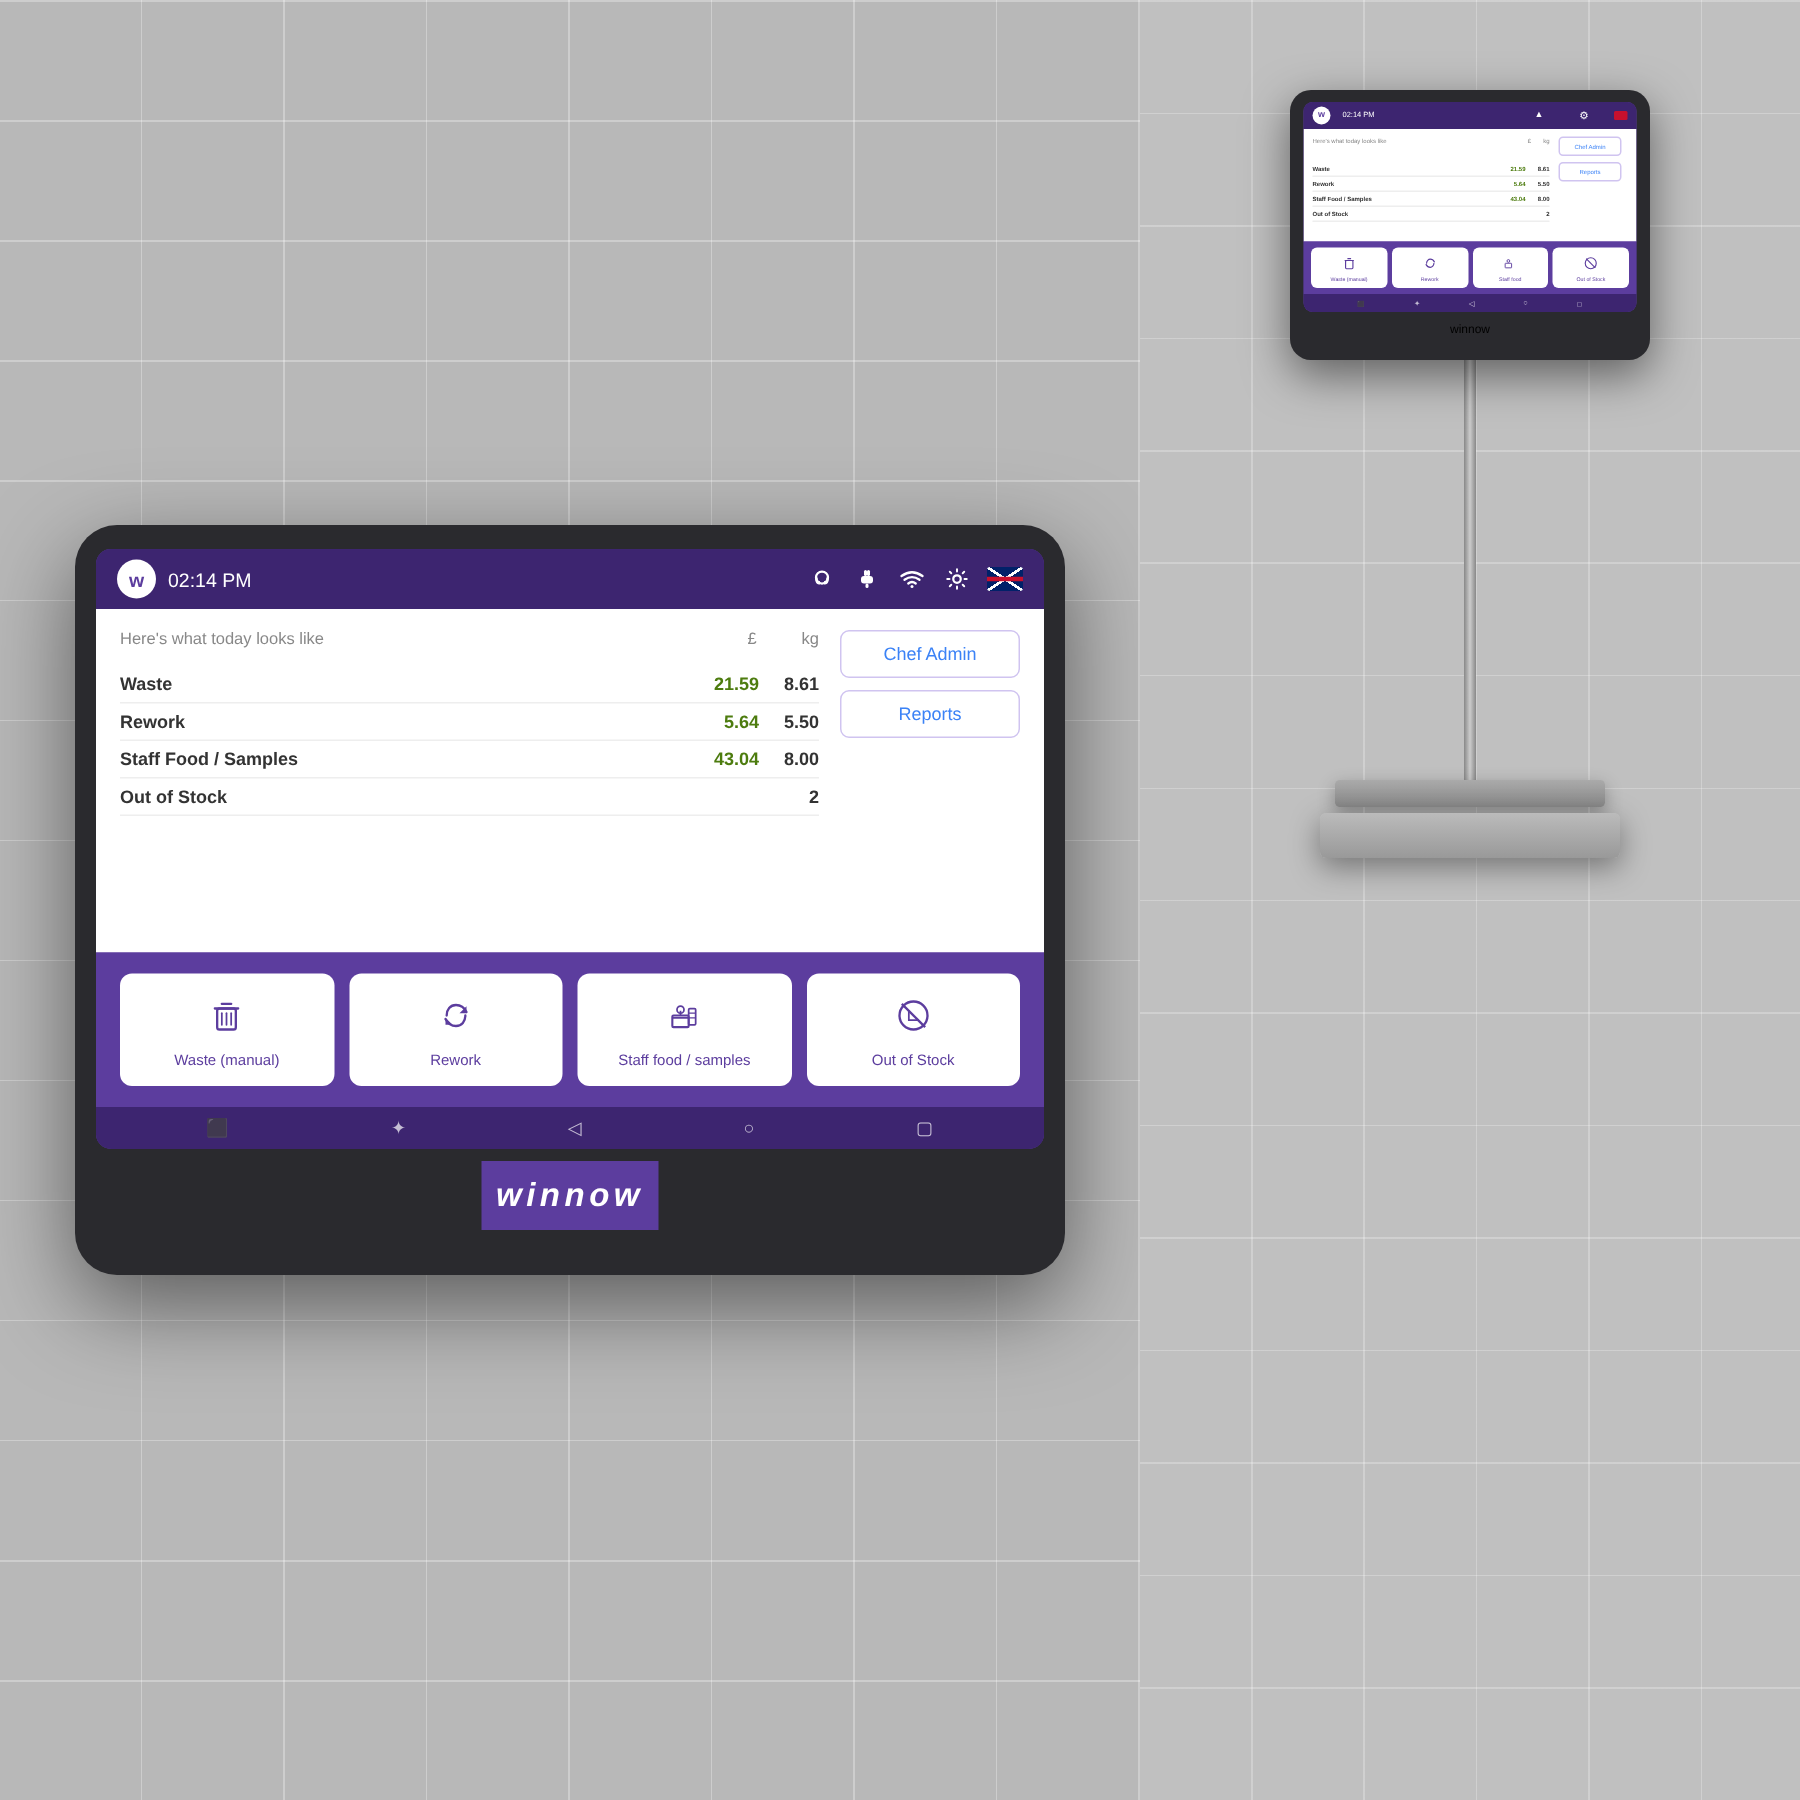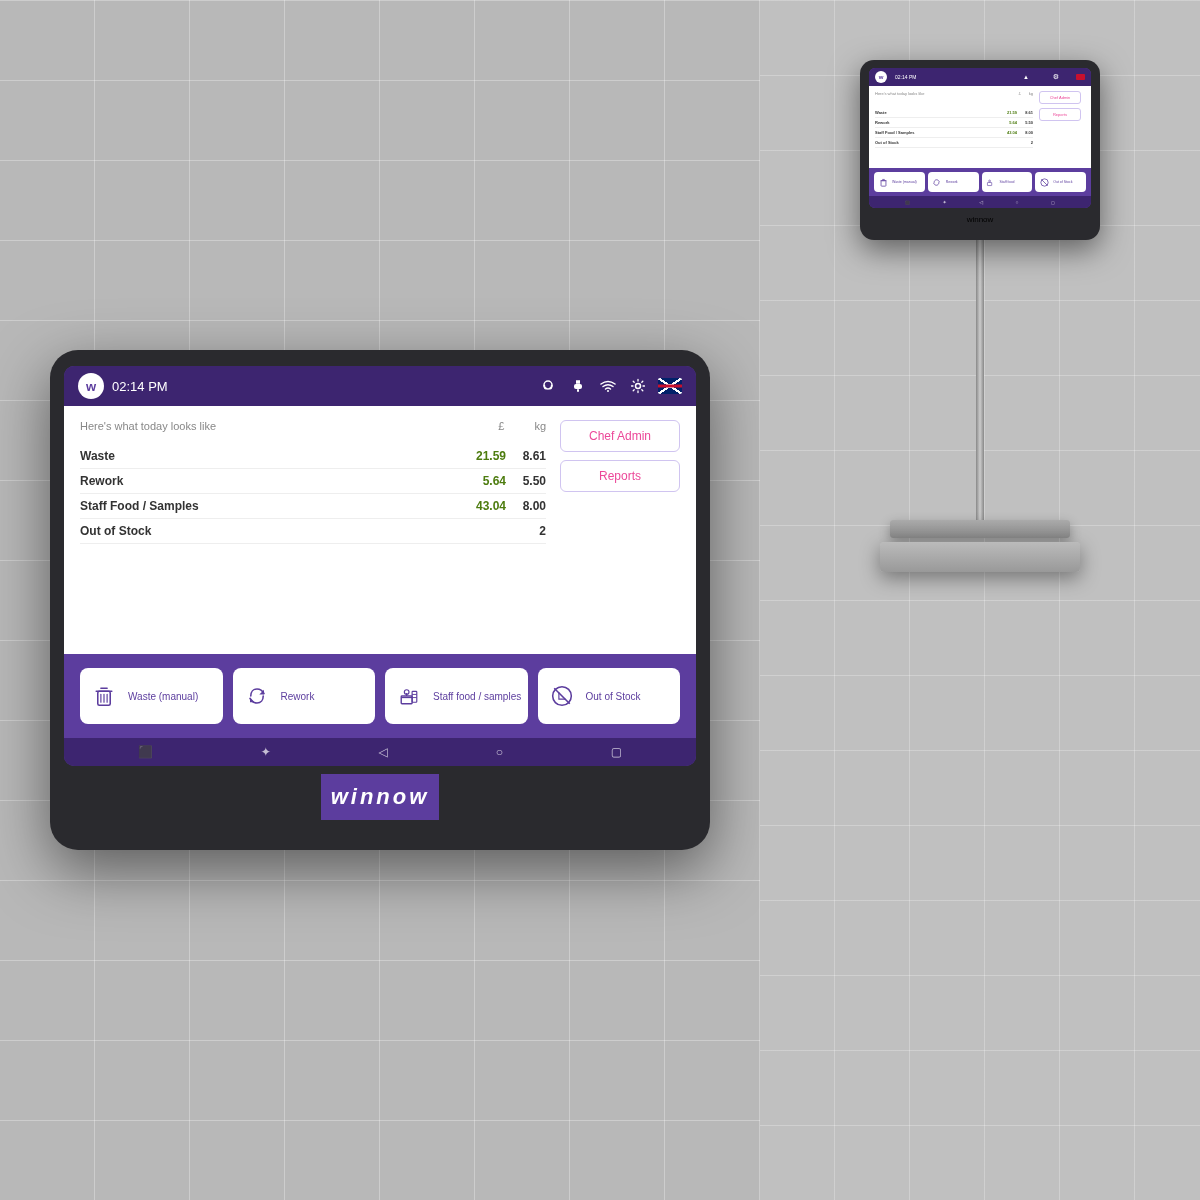--- a/index.html
+++ b/index.html
@@ -219,42 +219,42 @@
       gap: 8px;
       width: 120px;
     }
 
     .side-btn {
       background: #fff;
       border: 1px solid #d0c4f0;
       border-radius: 6px;
       padding: 8px 12px;
       text-align: center;
-      color: #ec4899;
+      color: #3b82f6;
       font-size: 12px;
       font-weight: 500;
       cursor: pointer;
     }
 
     
     .bottom-buttons {
       background: #5c3d9e;
       padding: 14px 16px;
       display: flex;
       gap: 10px;
       justify-content: space-between;
     }
 
     .action-btn {
       flex: 1;
       background: #fff;
       border-radius: 8px;
       padding: 10px 6px;
       display: flex;
-      flex-direction: row;
+      flex-direction: column;
       align-items: center;
       gap: 6px;
       cursor: pointer;
     }
 
     .action-btn-icon {
       width: 36px;
       height: 36px;
       display: flex;
       align-items: center;

